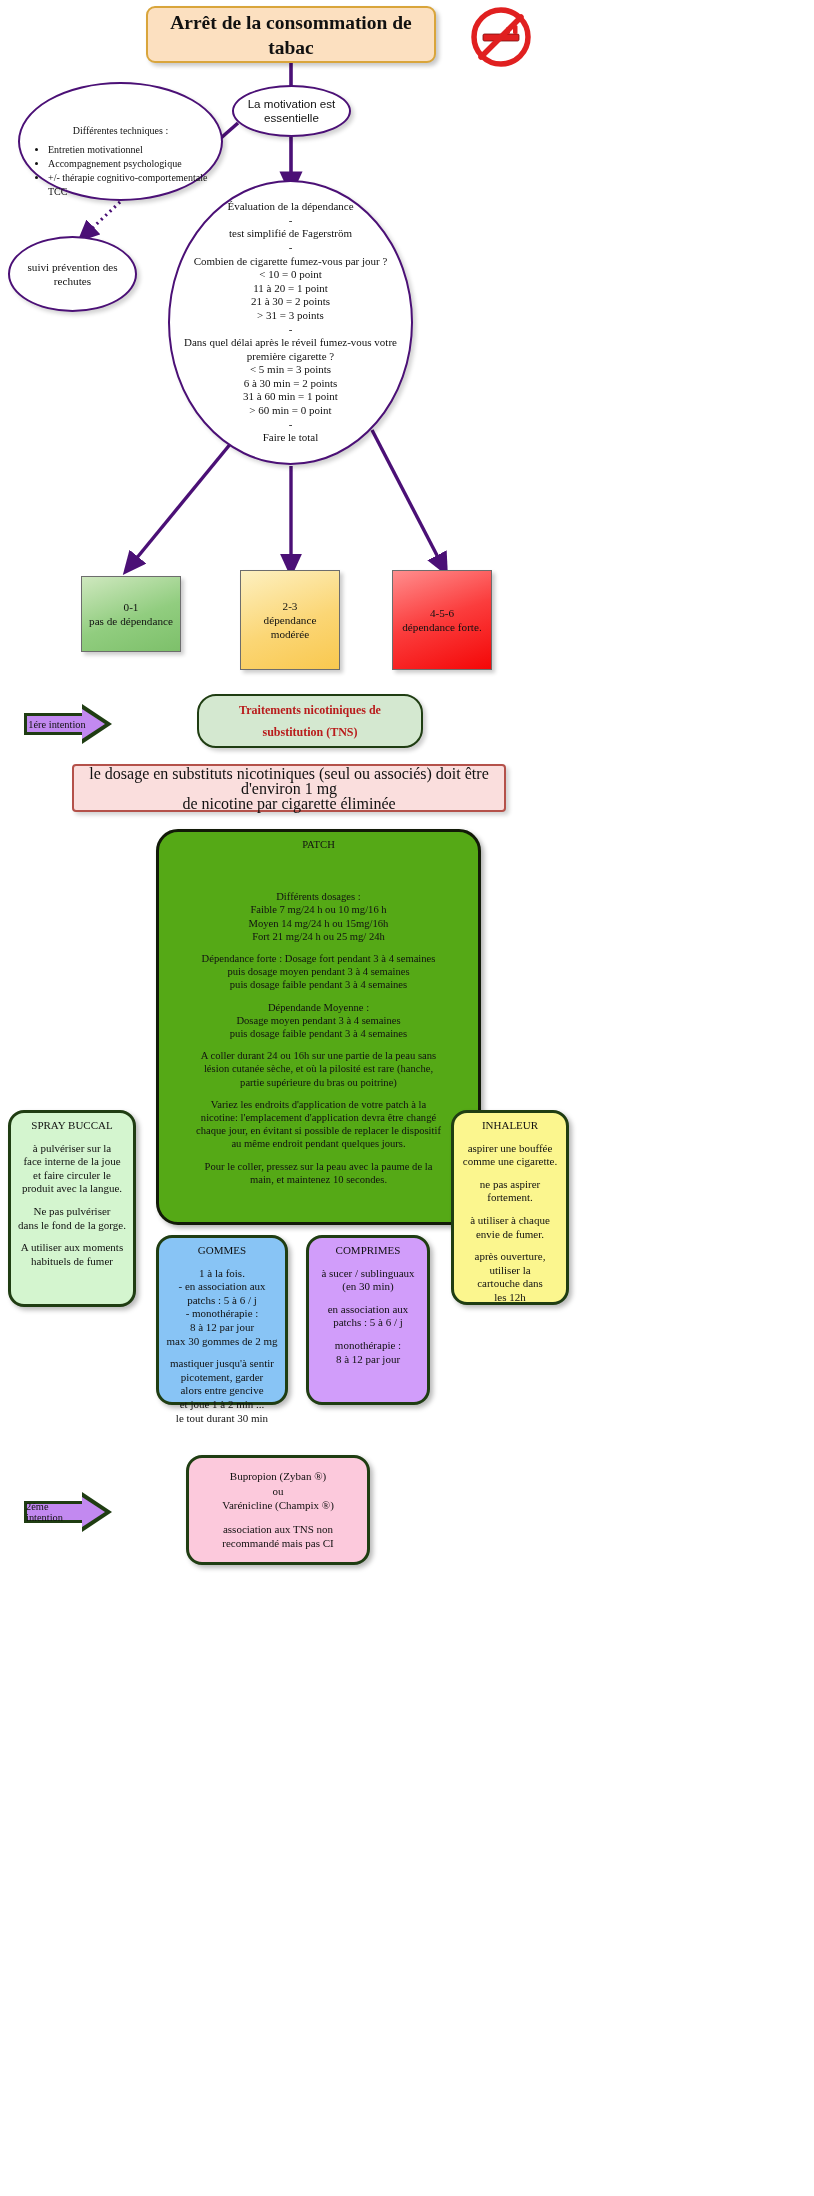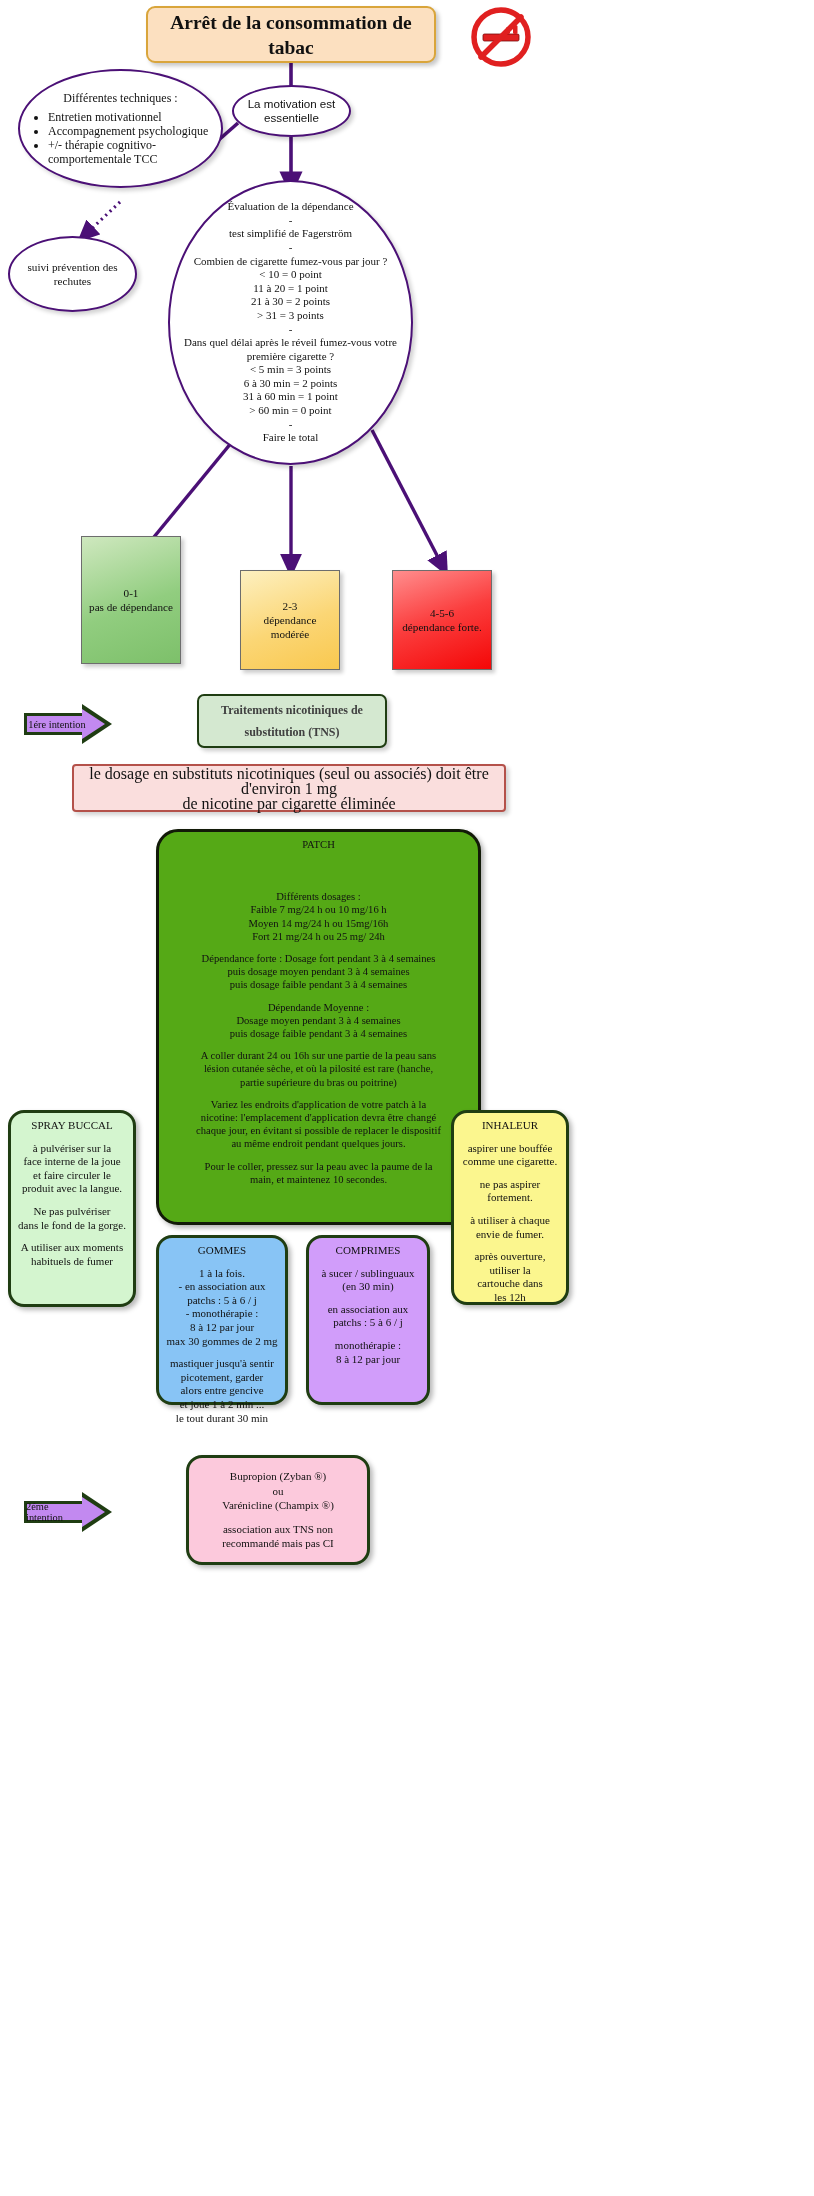--- a/index.html
+++ b/index.html
@@ -22,40 +22,40 @@
   }
 
   
   #nosmoke{left:466px;top:6px;width:70px;height:62px;}
 
   
   .ellipse{
     border:2px solid #4b1076;border-radius:50%;background:#fff;
     box-shadow:3px 3px 4px rgba(0,0,0,.18);
   }
-  #tech-ellipse{left:18px;top:69px;width:205px;height:119px;font-size:12px;line-height:14px;}
+  #tech-ellipse{left:18px;top:82px;width:205px;height:119px;font-size:10px;line-height:14px;align-items:flex-end;}
   #tech-inner{padding:0 12px;text-align:left;width:100%;}
   #tech-inner .hd{text-align:center;margin-bottom:5px;}
   #tech-inner ul{margin:0;padding-left:16px;}
   #tech-inner li{margin:0;}
 
   #motiv-ellipse{left:232px;top:85px;width:119px;height:52px;font-size:11.6px;line-height:14.5px;
     font-family:"Liberation Sans","DejaVu Sans",sans-serif;}
 
   #relapse-ellipse{left:8px;top:236px;width:129px;height:76px;font-size:11.2px;line-height:14px;}
 
   #eval-ellipse{left:168px;top:180px;width:245px;height:285px;font-size:11px;line-height:13.6px;}
   #eval-inner{width:100%;padding:0 6px;}
 
   
   .scorebox{
     border:1px solid #6d6d6d;box-shadow:3px 3px 4px rgba(0,0,0,.2);
     font-size:11.2px;line-height:14px;flex-direction:column;
   }
-  #score-0-1{left:81px;top:536px;width:100px;height:128px;
+  #score-0-1{left:81px;top:576px;width:100px;height:76px;
     background:linear-gradient(160deg,#cfe8bf 0%,#91cd7f 55%,#7dc06a 100%);}
   #score-2-3{left:240px;top:570px;width:100px;height:100px;
     background:linear-gradient(160deg,#fdf0c0 0%,#fbd675 55%,#f9c84f 100%);}
   #score-4-5-6{left:392px;top:570px;width:100px;height:100px;
     background:linear-gradient(160deg,#ff8e8e 0%,#fb3d3d 48%,#f40707 100%);}
 
   
   .intent{position:absolute;}
   .intent .shaft{
     position:absolute;left:0;top:9px;width:64px;height:22px;
@@ -74,24 +74,24 @@
   .intent .lbl{
     position:absolute;left:2px;top:9px;width:62px;height:22px;
     display:flex;align-items:center;justify-content:center;
     font-size:10.4px;z-index:3;
   }
   #intent1{left:24px;top:704px;width:92px;height:40px;}
   #intent2{left:24px;top:1492px;width:92px;height:40px;padding-left:20px;}
 
   
   #tns{
-    left:197px;top:694px;width:190px;height:54px;
-    background:#d4e8d0;border:2px solid #1f3d12;border-radius:7px;
+    left:197px;top:694px;width:226px;height:54px;
+    background:#d4e8d0;border:2px solid #1f3d12;border-radius:19px;
     box-shadow:3px 3px 4px rgba(0,0,0,.2);
-    font-weight:bold;font-size:12px;line-height:22px;color:#404040;
+    font-weight:bold;font-size:12px;line-height:22px;color:#b91c1c;
     font-family:"Liberation Serif","DejaVu Serif",serif;
   }
 
   
   #dosage{
     left:72px;top:764px;width:434px;height:48px;
     background:#fadedd;border:2px solid #b4514a;border-radius:4px;
     box-shadow:3px 3px 4px rgba(0,0,0,.18);
     font-size:16px;line-height:15px;
   }

